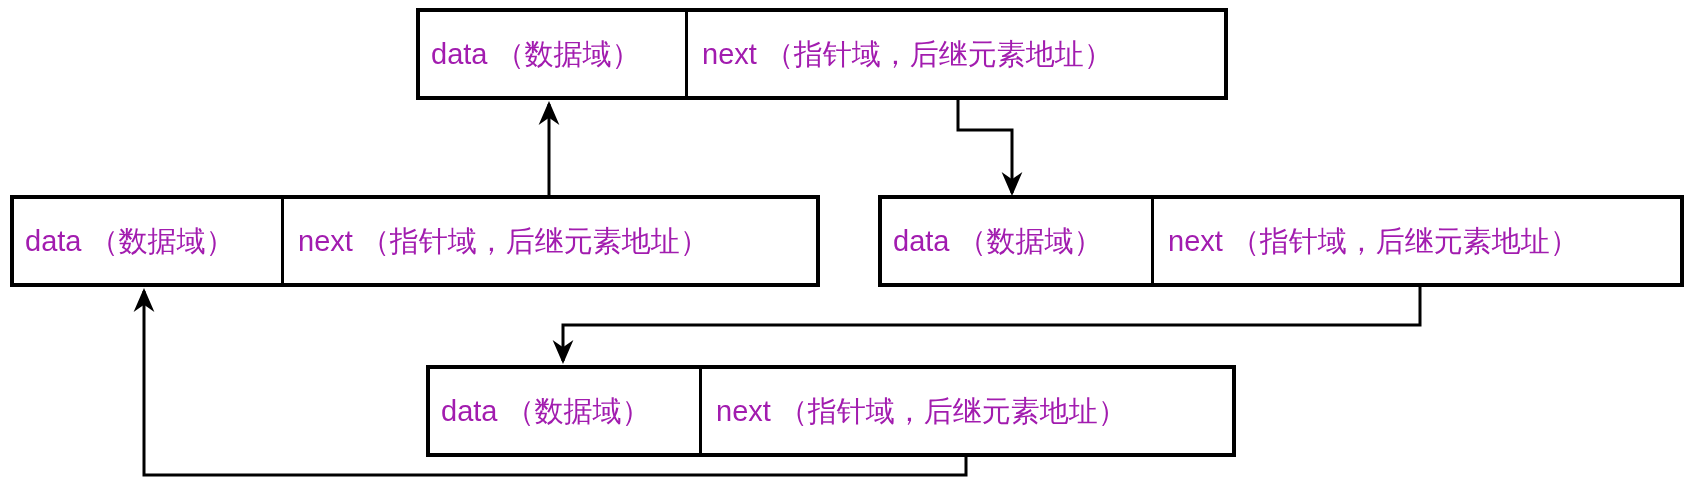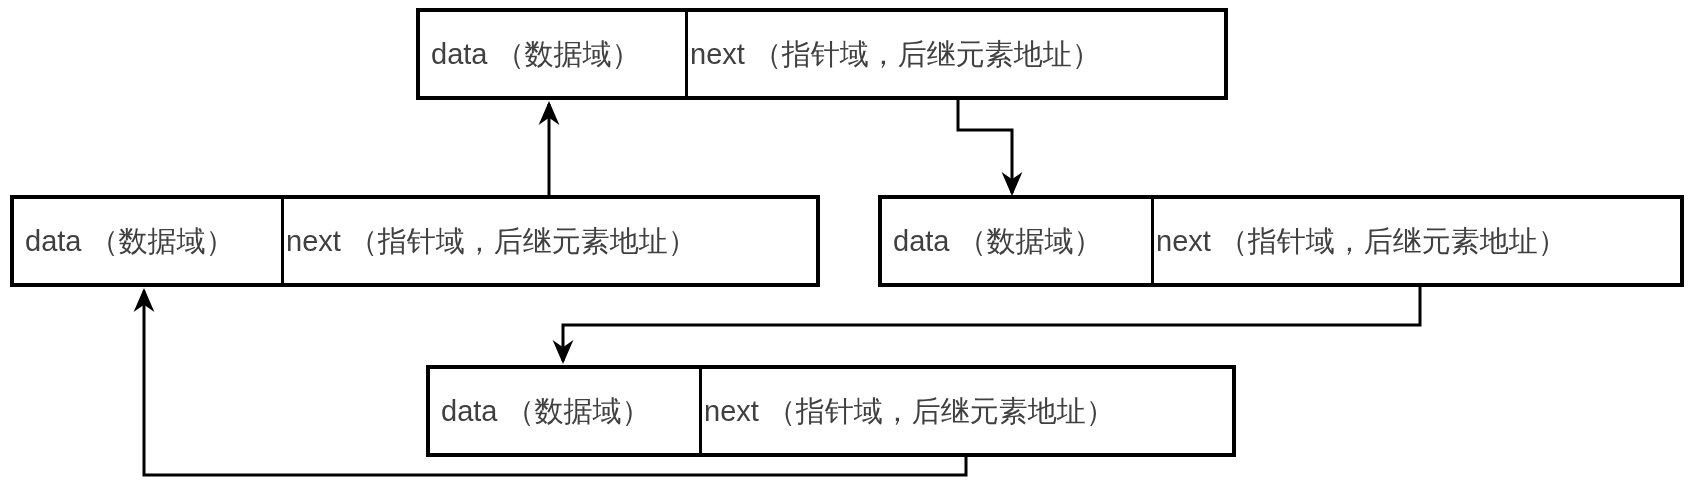--- a/index.html
+++ b/index.html
@@ -7,21 +7,21 @@
     padding: 0;
     background: #ffffff;
   }
   .canvas {
     position: relative;
     width: 1694px;
     height: 481px;
     background: #ffffff;
     overflow: hidden;
     font-family: "Liberation Sans", "DejaVu Sans", sans-serif;
-    color: #404040;
+    color: #a21caf;
   }
   .connector-layer {
     position: absolute;
     left: 0;
     top: 0;
     width: 1694px;
     height: 481px;
   }
   .connector-layer path.conn {
     fill: none;
@@ -44,21 +44,21 @@
     line-height: 1;
     white-space: nowrap;
     padding-left: 11px;
     overflow: hidden;
   }
   .cell-data {
     border-right: 3px solid #000000;
   }
   .cell-next {
     flex: 1;
-    padding-left: 2px;
+    padding-left: 14px;
   }
   
   #node-top    { left: 416px; top: 8px;   width: 812px; }
   #node-top    .cell-data { width: 268px; }
   #node-left   { left: 10px;  top: 195px; width: 810px; }
   #node-left   .cell-data { width: 270px; }
   #node-right  { left: 878px; top: 195px; width: 806px; }
   #node-right  .cell-data { width: 272px; }
   #node-bottom { left: 426px; top: 365px; width: 810px; }
   #node-bottom .cell-data { width: 272px; }

